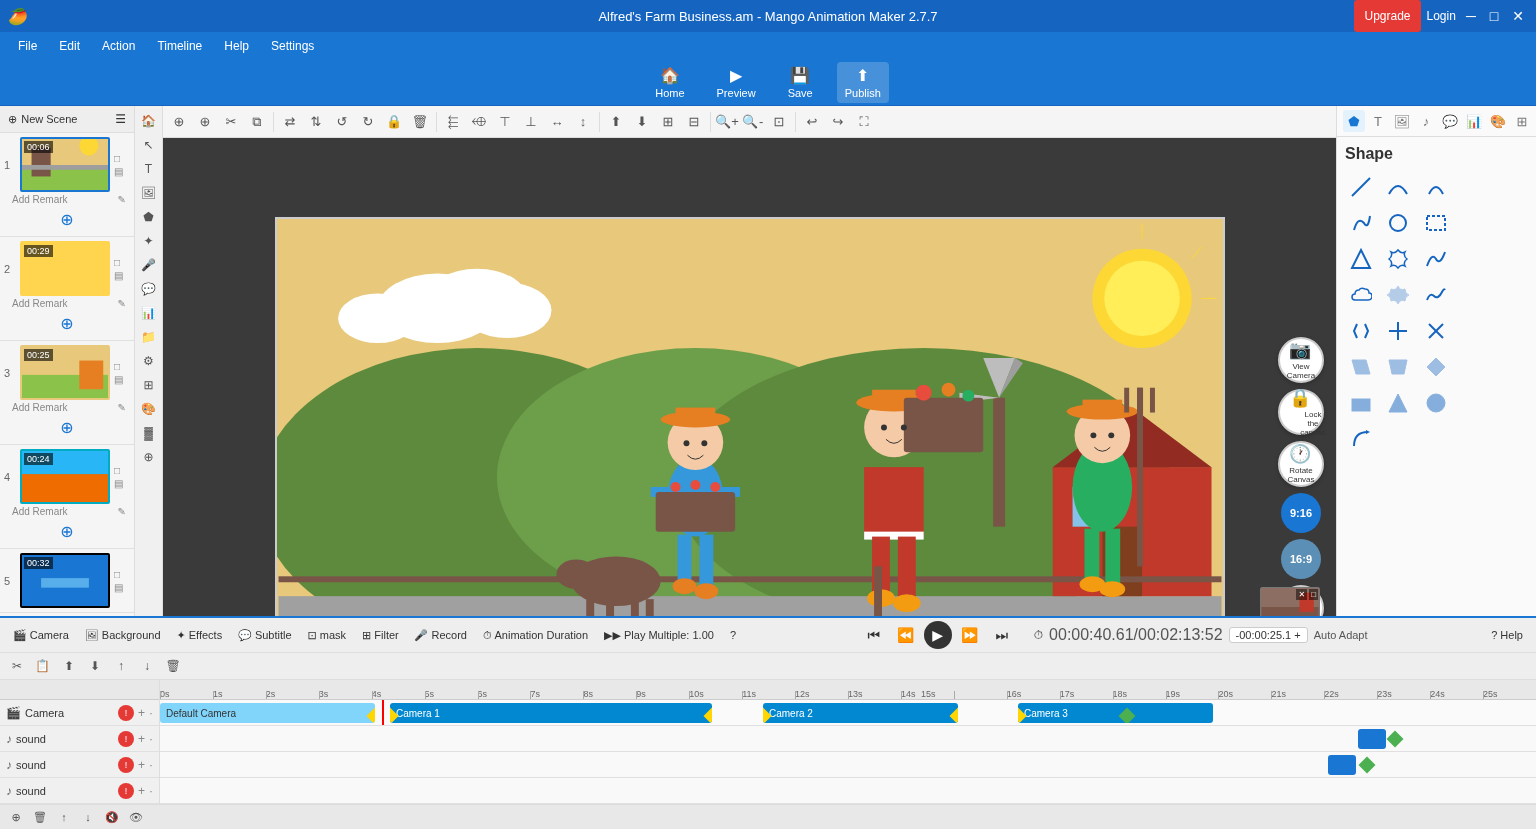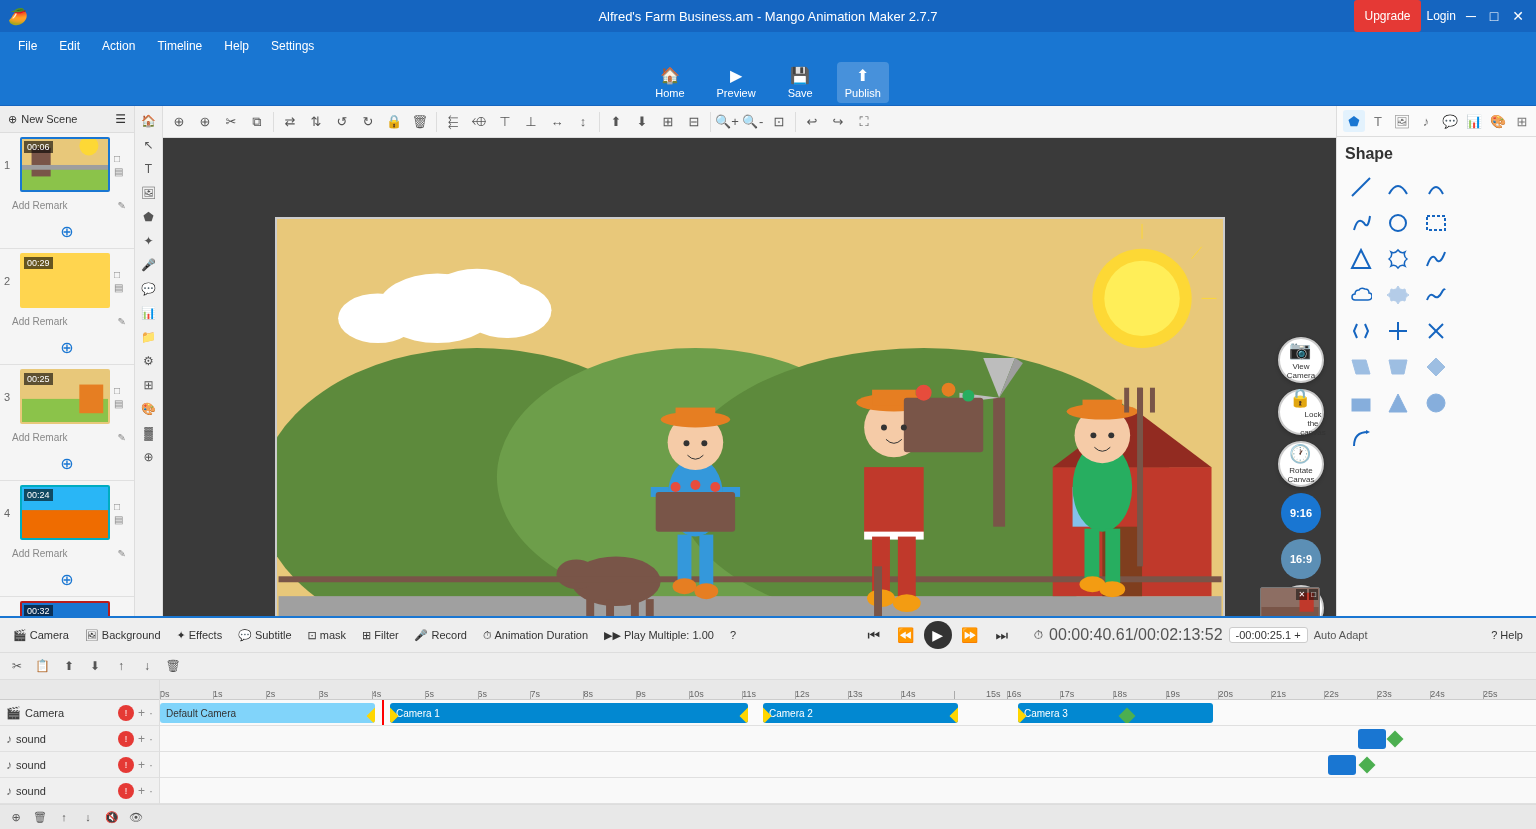--- a/index.html
+++ b/index.html
@@ -112,21 +112,21 @@
       border: 2px solid transparent;
       border-radius: 2px;
       overflow: hidden;
       position: relative;
       display: flex;
       align-items: center;
       justify-content: center;
     }
     .scene-thumb.active { border-color: #1976d2; }
     .scene-add { display: flex; justify-content: center; padding: 3px; }
-    .scene-remark { font-size: 10px; color: #888; padding: 7px 4px; }
+    .scene-remark { font-size: 10px; color: #888; padding: 1px 4px; }
     .timestamp { position: absolute; top: 2px; left: 2px; background: rgba(0,0,0,0.6); color: white; font-size: 9px; padding: 1px 3px; border-radius: 0; }
 
     
     #canvas-tools {
       width: 28px;
       background: #f0f0f0;
       border-right: 1px solid #ddd;
       display: flex;
       flex-direction: column;
       align-items: center;
@@ -707,21 +707,21 @@
         <span style="font-size:10px;color:#888;">✎</span>
       </div>
       <div class="scene-add">
         <span style="font-size:16px;color:#1976d2;cursor:pointer;">⊕</span>
       </div>
     </div>
 
     <div class="scene-item">
       <div class="scene-row">
         <span class="scene-num">5</span>
-        <div class="scene-thumb" style="background:#b91c1c;text-align:center;">
+        <div class="scene-thumb" style="background:#000000;text-align:center;">
           <span class="timestamp">00:32</span>
           <svg width="90" height="55" viewBox="0 0 90 55">
             <rect width="90" height="55" fill="#1976d2"></rect>
             <rect x="20" y="25" width="50" height="10" fill="#81d4fa" opacity="0.6"></rect>
           </svg>
         </div>
         <div style="display:flex;flex-direction:column;gap:2px;">
           <span style="font-size:10px;color:#888;cursor:pointer;">□</span>
           <span style="font-size:10px;color:#888;cursor:pointer;">▤</span>
         </div>
@@ -1256,21 +1256,21 @@
             <span class="ruler-mark" style="left: 529.231px;">10s</span>
             <div class="ruler-line" style="left: 529.231px;"></div>
             <span class="ruler-mark" style="left: 582.154px;">11s</span>
             <div class="ruler-line" style="left: 582.154px;"></div>
             <span class="ruler-mark" style="left: 635.077px;">12s</span>
             <div class="ruler-line" style="left: 635.077px;"></div>
             <span class="ruler-mark" style="left: 688px;">13s</span>
             <div class="ruler-line" style="left: 688px;"></div>
             <span class="ruler-mark" style="left: 740.923px;">14s</span>
             <div class="ruler-line" style="left: 740.923px;"></div>
-            <span class="ruler-mark" style="left: 826px;">15s</span>
+            <span class="ruler-mark" style="left: 761px;">15s</span>
             <div class="ruler-line" style="left: 793.846px;"></div>
             <span class="ruler-mark" style="left: 846.769px;">16s</span>
             <div class="ruler-line" style="left: 846.769px;"></div>
             <span class="ruler-mark" style="left: 899.692px;">17s</span>
             <div class="ruler-line" style="left: 899.692px;"></div>
             <span class="ruler-mark" style="left: 952.615px;">18s</span>
             <div class="ruler-line" style="left: 952.615px;"></div>
             <span class="ruler-mark" style="left: 1005.54px;">19s</span>
             <div class="ruler-line" style="left: 1005.54px;"></div>
             <span class="ruler-mark" style="left: 1058.46px;">20s</span>
@@ -1290,21 +1290,21 @@
 
       <div class="track-row" style="position:relative;">
 
         <div class="playhead" style="left:222px;"></div>
 
         <div class="track-block" style="left:0px;width:215px;background:#81d4fa;color:#333;">
           Default Camera
           <div class="gold-diamond" style="right:-6px;"></div>
         </div>
 
-        <div class="track-block" style="left:230px;width:358px;background:#0288d1;">
+        <div class="track-block" style="left:230px;width:322px;background:#0288d1;">
           Camera 1
           <div class="gold-diamond" style="left:-6px;"></div>
           <div class="gold-diamond" style="right:-6px;"></div>
         </div>
 
         <div class="track-block" style="left:603px;width:195px;background:#0288d1;">
           Camera 2
           <div class="gold-diamond" style="left:-6px;"></div>
           <div class="gold-diamond" style="right:-6px;"></div>
         </div>

